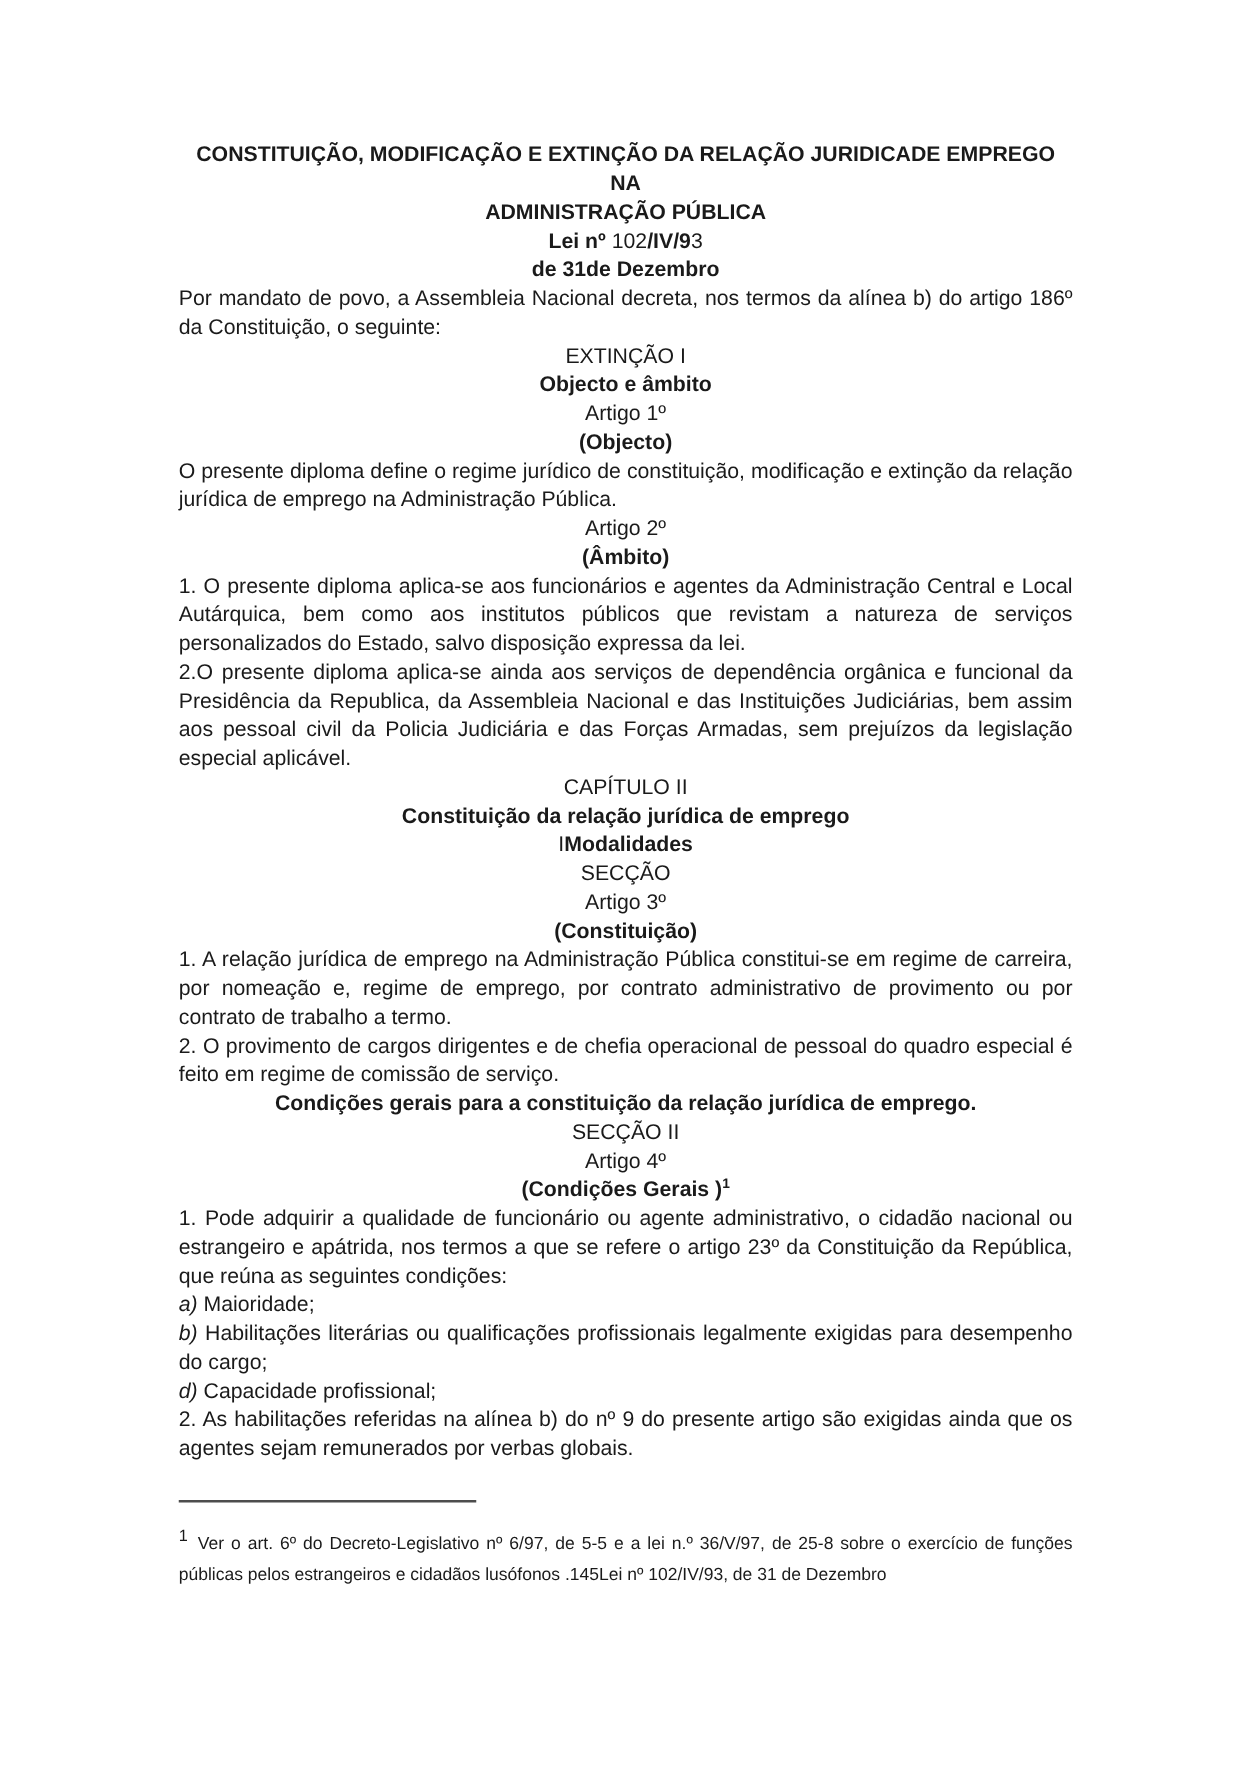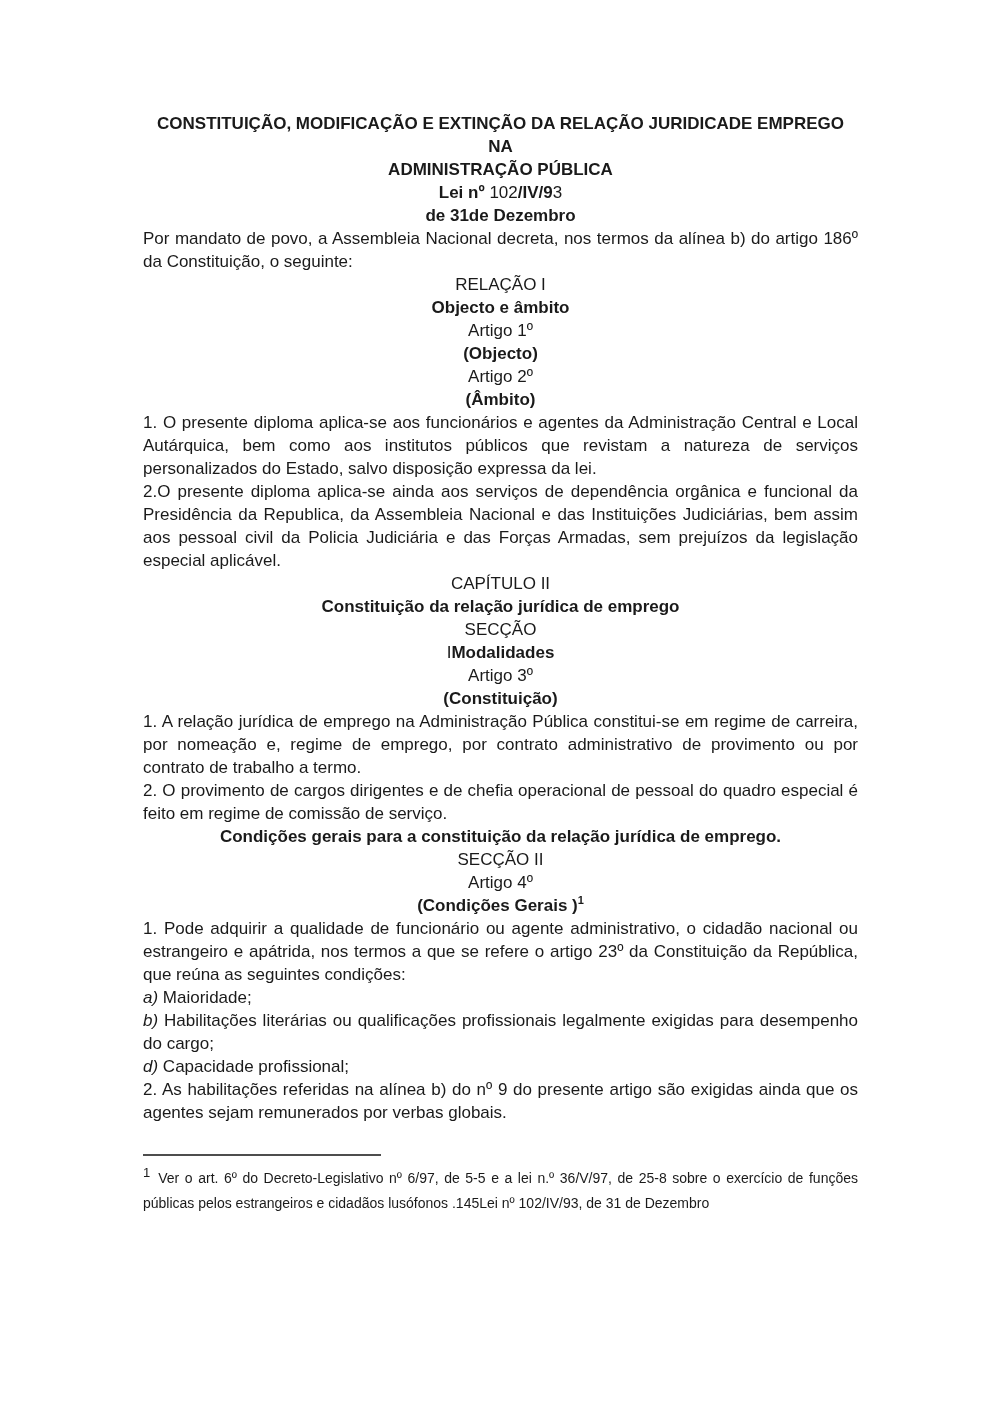--- a/index.html
+++ b/index.html
@@ -37,51 +37,52 @@
     line-height: 0;
     vertical-align: super;
   }
   .footnote-rule {
     margin-top: 30px;
     width: 238px;
     height: 0;
     border-top: 2px solid #4d4d4d;
   }
   p.block.footnote {
-    margin-top: 10px;
+    margin-top: 20px;
     font-size: 14px;
     line-height: 25px;
   }
   p.block.footnote sup {
     font-size: 13px;
     margin-right: 8px;
   }
 </style>
 </head>
 <body>
 
 <div class="page">
   <div class="doc">
       <p class="block align-center"><span class="bold">CONSTITUIÇÃO, MODIFICAÇÃO E EXTINÇÃO DA RELAÇÃO JURIDICADE EMPREGO NA</span></p>
       <p class="block align-center"><span class="bold">ADMINISTRAÇÃO PÚBLICA</span></p>
       <p class="block align-center"><span class="bold">Lei nº </span><span>102</span><span class="bold">/IV/9</span><span>3</span></p>
       <p class="block align-center"><span class="bold">de 31de Dezembro</span></p>
       <p class="block align-justify"><span>Por mandato de povo, a Assembleia Nacional decreta, nos termos da alínea b) do artigo 186º da Constituição, o seguinte:</span></p>
-      <p class="block align-center"><span>RELAÇÃO I</span></p>
+      <p class="block align-center"><span>EXTINÇÃO I</span></p>
       <p class="block align-center"><span class="bold">Objecto e âmbito</span></p>
       <p class="block align-center"><span>Artigo 1º</span></p>
       <p class="block align-center"><span class="bold">(Objecto)</span></p>
+      <p class="block align-justify"><span>O presente diploma define o regime jurídico de constituição, modificação e extinção da relação jurídica de emprego na Administração Pública.</span></p>
       <p class="block align-center"><span>Artigo 2º</span></p>
       <p class="block align-center"><span class="bold">(Âmbito)</span></p>
       <p class="block align-justify"><span>1. O presente diploma aplica-se aos funcionários e agentes da Administração Central e Local Autárquica, bem como aos institutos públicos que revistam a natureza de serviços personalizados do Estado, salvo disposição expressa da lei.</span></p>
       <p class="block align-justify"><span>2.O presente diploma aplica-se ainda aos serviços de dependência orgânica e funcional da Presidência da Republica, da Assembleia Nacional e das Instituições Judiciárias, bem assim aos pessoal civil da Policia Judiciária e das Forças Armadas, sem prejuízos da legislação especial aplicável.</span></p>
       <p class="block align-center"><span>CAPÍTULO II</span></p>
       <p class="block align-center"><span class="bold">Constituição da relação jurídica de emprego</span></p>
+      <p class="block align-center"><span>I</span><span class="bold">Modalidades</span></p>
       <p class="block align-center"><span>SECÇÃO</span></p>
-      <p class="block align-center"><span>I</span><span class="bold">Modalidades</span></p>
       <p class="block align-center"><span>Artigo 3º</span></p>
       <p class="block align-center"><span class="bold">(Constituição)</span></p>
       <p class="block align-justify"><span>1. A relação jurídica de emprego na Administração Pública constitui-se em regime de carreira, por nomeação e, regime de emprego, por contrato administrativo de provimento ou por contrato de trabalho a termo.</span></p>
       <p class="block align-justify"><span>2. O provimento de cargos dirigentes e de chefia operacional de pessoal do quadro especial é feito em regime de comissão de serviço.</span></p>
       <p class="block align-center"><span class="bold">Condições gerais para a constituição da relação jurídica de emprego.</span></p>
       <p class="block align-center"><span>SECÇÃO II</span></p>
       <p class="block align-center"><span>Artigo 4º</span></p>
       <p class="block align-center"><span class="bold">(Condições Gerais )</span><sup class="bold">1</sup></p>
       <p class="block align-justify"><span>1. Pode adquirir a qualidade de funcionário ou agente administrativo, o cidadão nacional ou estrangeiro e apátrida, nos termos a que se refere o artigo 23º da Constituição da República, que reúna as seguintes condições:</span></p>
       <p class="block align-justify"><span class="italic">a)</span><span> Maioridade;</span></p>

